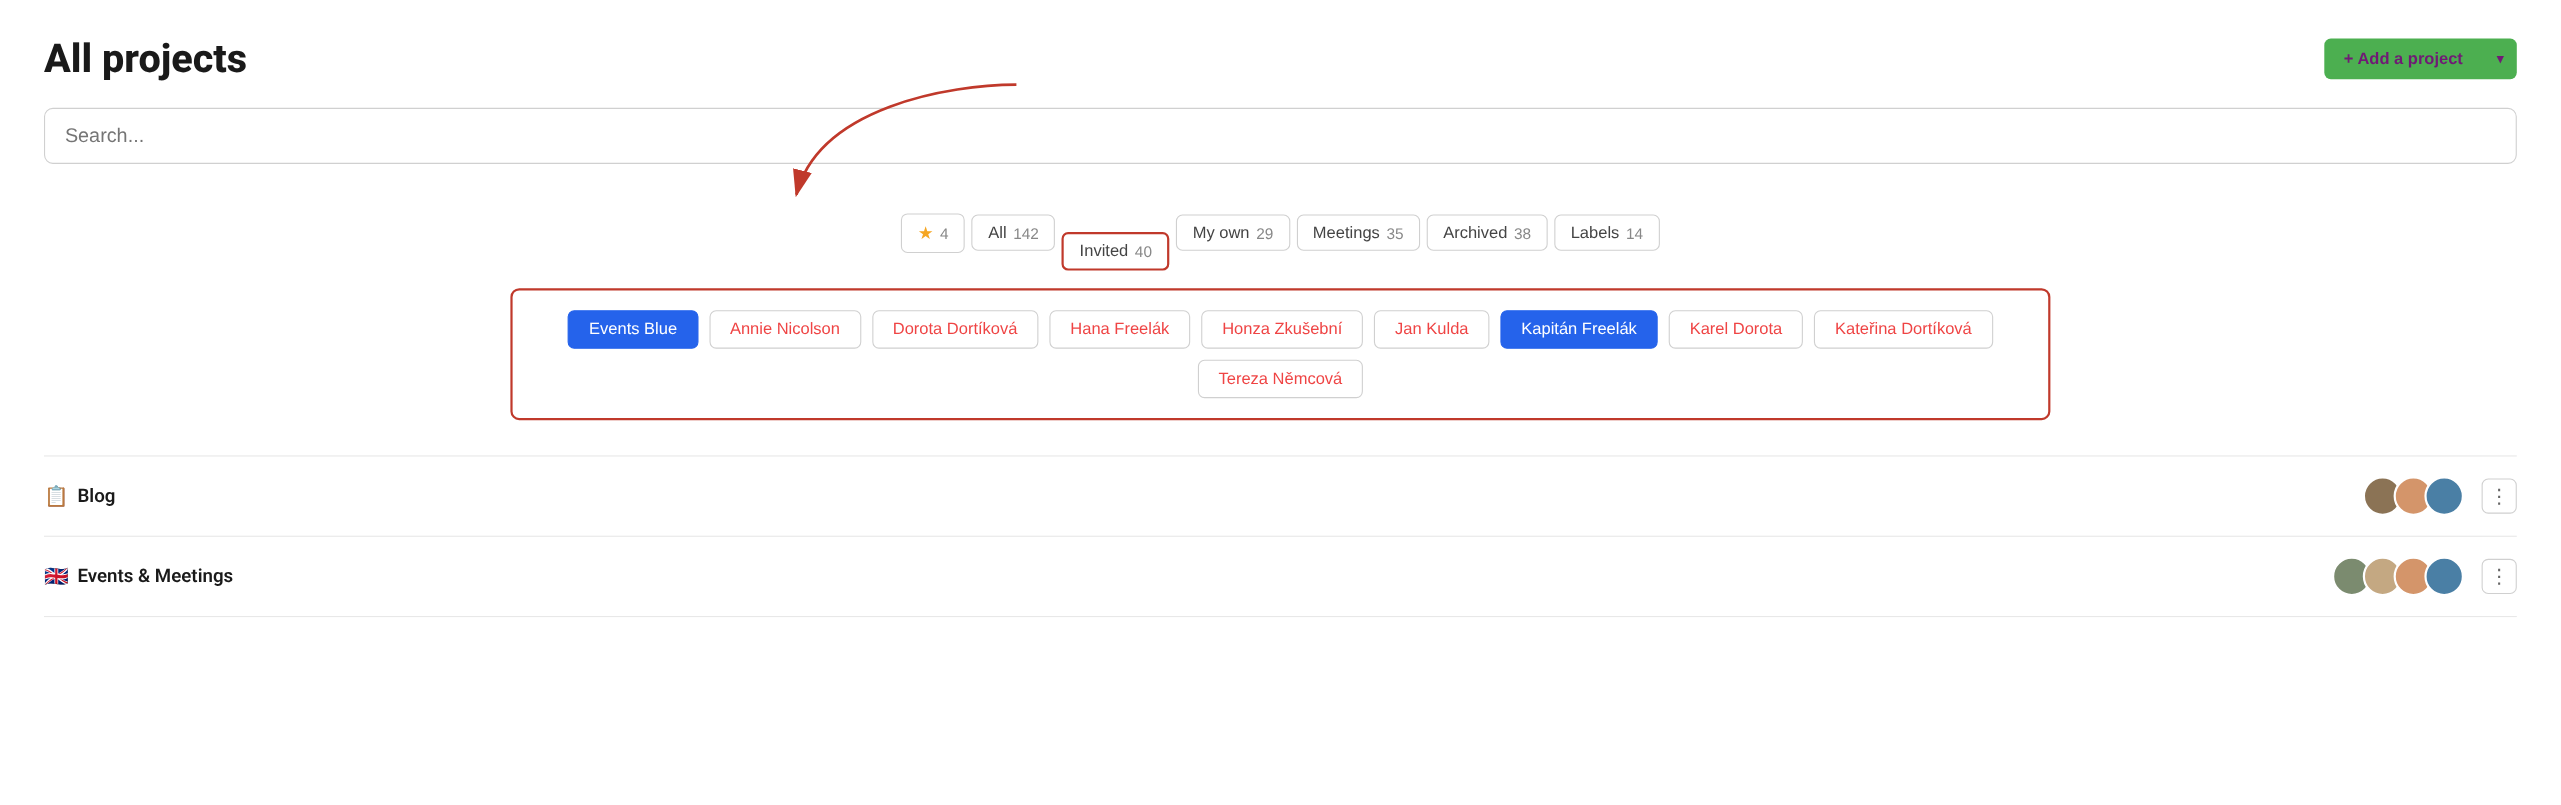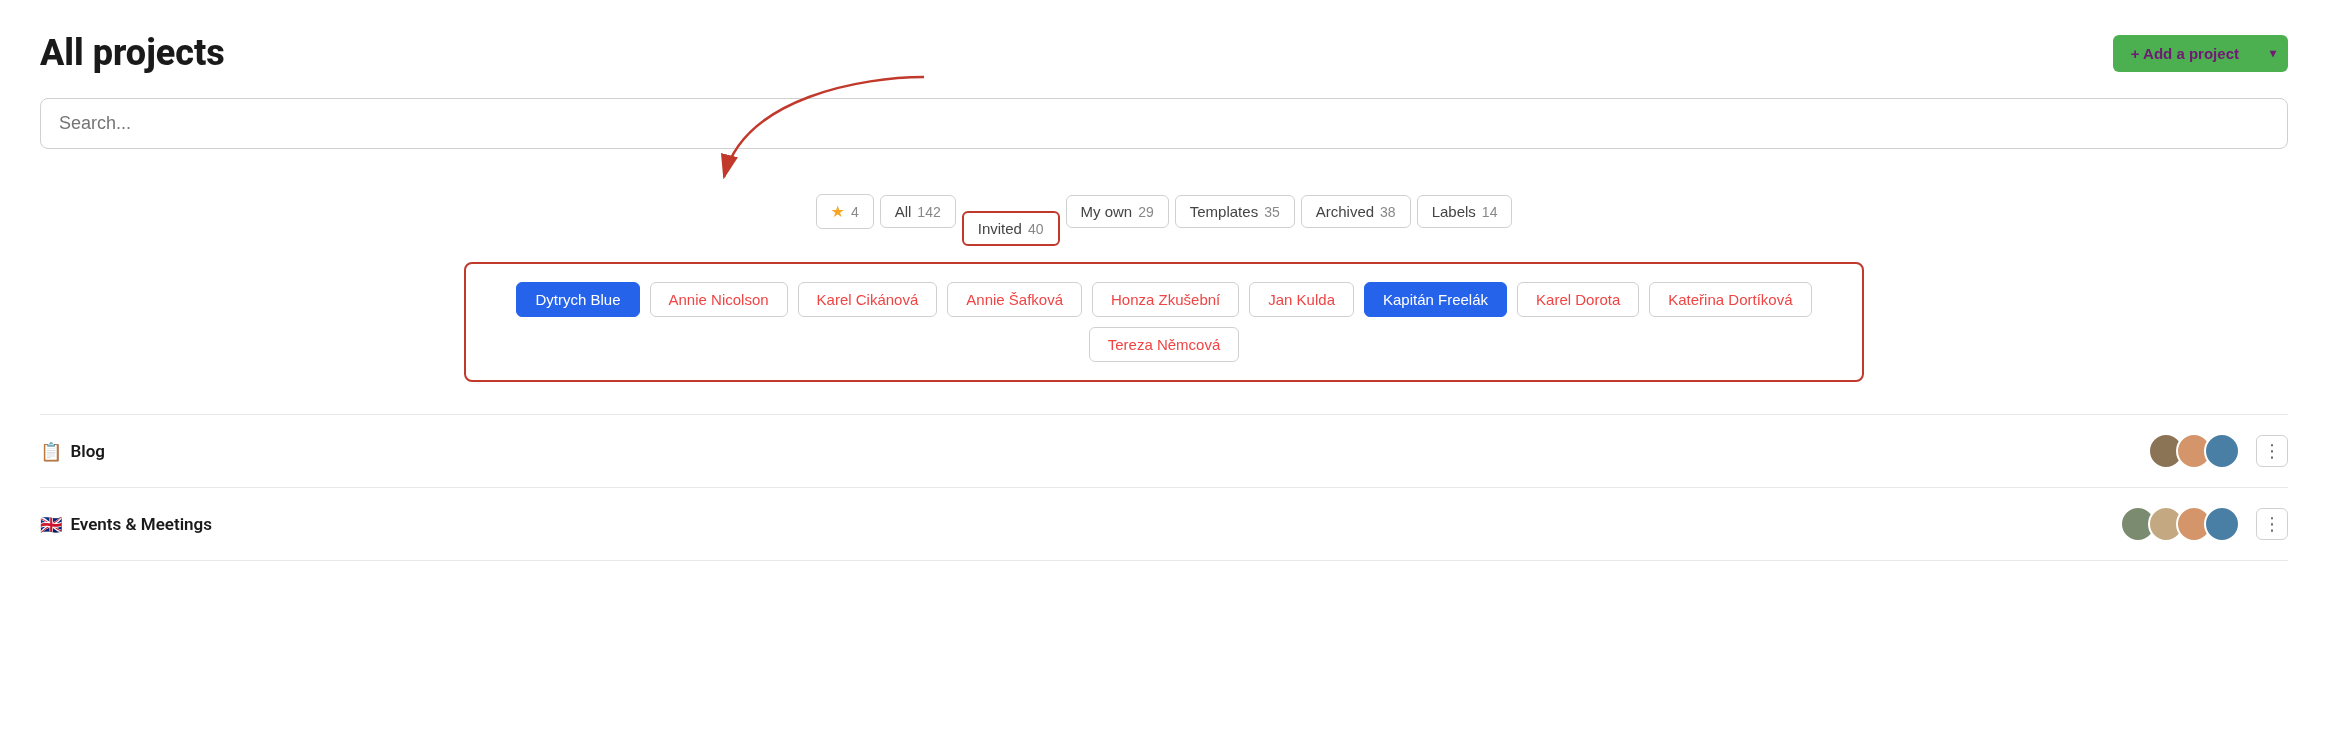--- a/index.html
+++ b/index.html
@@ -266,42 +266,42 @@
       <span>Invited</span>
       <span class="tab-count">40</span>
     </button>
 
     <button class="filter-tab">
       <span>My own</span>
       <span class="tab-count">29</span>
     </button>
 
     <button class="filter-tab">
-      <span>Templates</span>
+      <span>Meetings</span>
       <span class="tab-count">35</span>
     </button>
 
     <button class="filter-tab">
       <span>Archived</span>
       <span class="tab-count">38</span>
     </button>
 
     <button class="filter-tab">
       <span>Labels</span>
       <span class="tab-count">14</span>
     </button>
   </div>
 </div>
 
 <div class="people-filter-box" id="people-box">
 
-<button class="person-tag active">Dytrych Blue</button>
+<button class="person-tag active">Events Blue</button>
     <button class="person-tag">Annie Nicolson</button>
-    <button class="person-tag">Karel Cikánová</button>
-    <button class="person-tag">Annie Šafková</button>
+    <button class="person-tag">Dorota Dortíková</button>
+    <button class="person-tag">Hana Freelák</button>
     <button class="person-tag">Honza Zkušební</button>
     <button class="person-tag">Jan Kulda</button>
     <button class="person-tag active">Kapitán Freelák</button>
     <button class="person-tag">Karel Dorota</button>
     <button class="person-tag">Kateřina Dortíková</button>
     <button class="person-tag">Tereza Němcová</button>
   </div>
 
 <div class="project-list" id="project-list">
 

